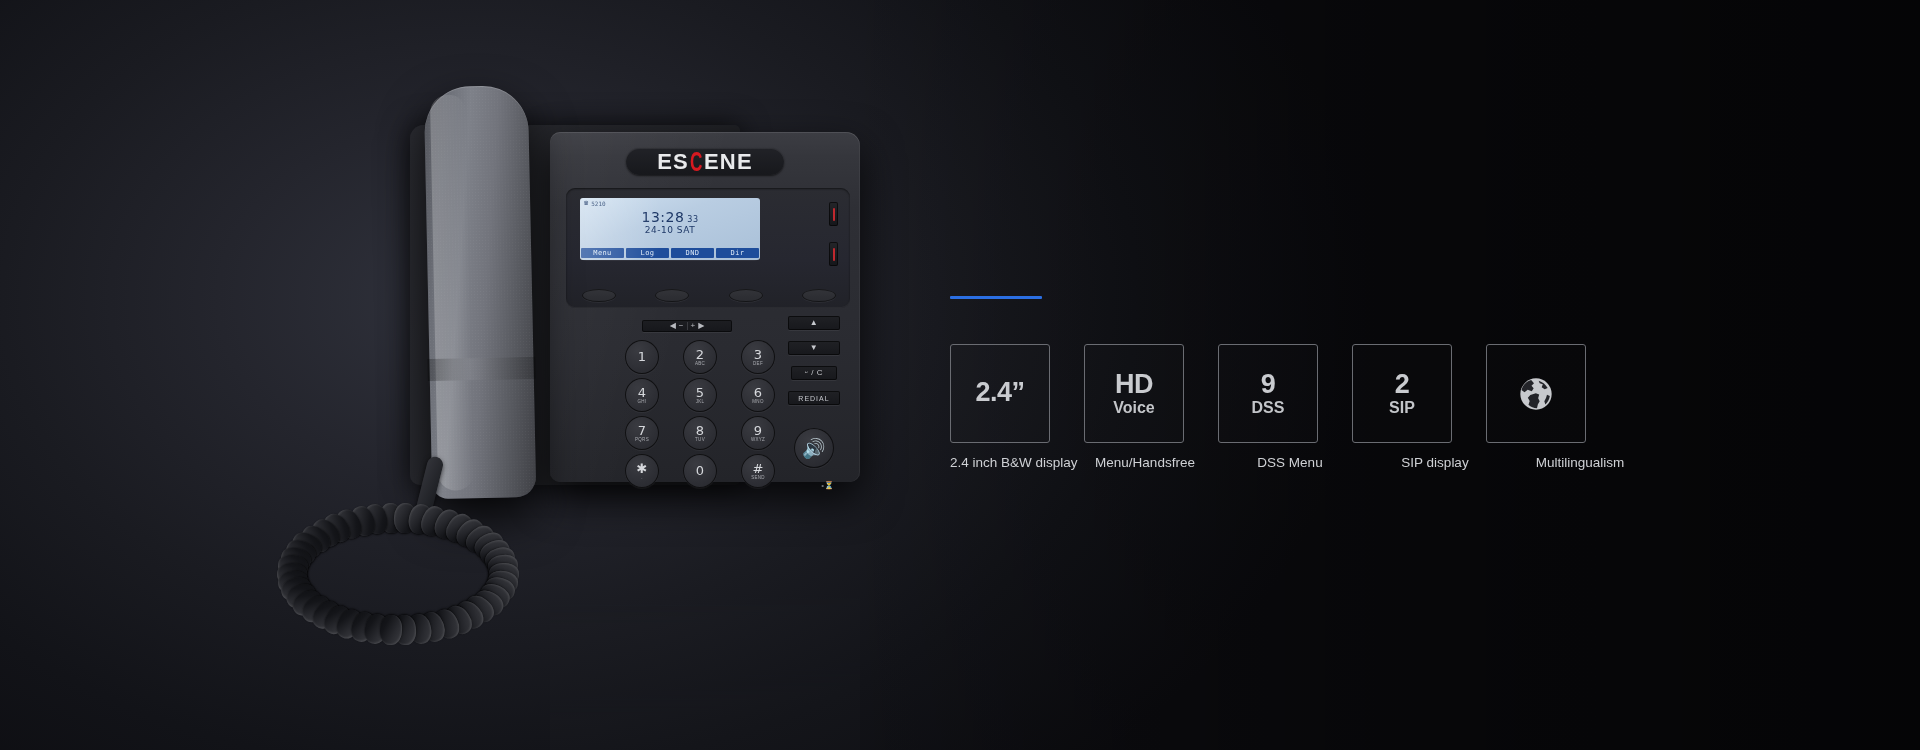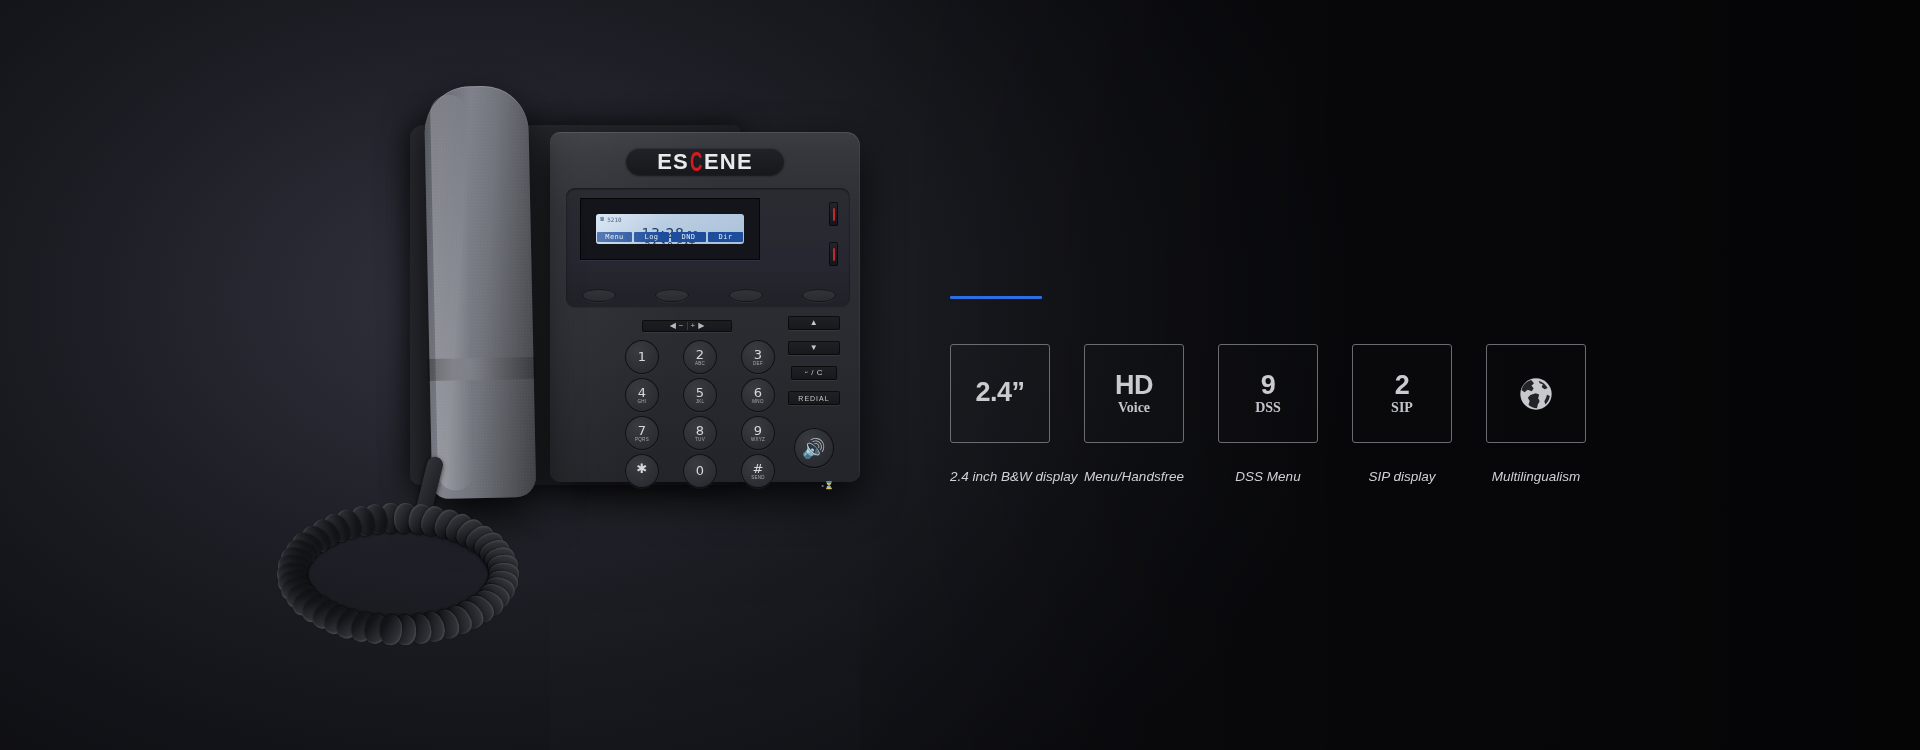--- a/index.html
+++ b/index.html
@@ -91,21 +91,21 @@
   .screen-bezel{
     position:absolute; left:16px; top:56px; right:10px; height:120px;
     background:linear-gradient(180deg,#2b2c32,#262730 60%,#212228);
     border-radius:9px;
     box-shadow: inset 0 1px 2px rgba(0,0,0,.55), inset 0 -1px 0 rgba(255,255,255,.05);
   }
 
   
   .lcd-frame{
     position:absolute; left:14px; top:10px; width:180px; height:62px;
-    background:#14151a; border-radius:1px; padding:16px;
+    background:#14151a; border-radius:6px; padding:0;
     box-shadow: inset 0 0 0 1px rgba(0,0,0,.7), 0 1px 0 rgba(255,255,255,.06);
   }
   .lcd{
     width:100%; height:100%; border-radius:3px;
     background: linear-gradient(160deg,#cfe0f0 0%,#b9cde2 40%,#a9c0d8 100%);
     position:relative; overflow:hidden;
     font-family:"DejaVu Sans Mono", monospace;
   }
   .lcd::after{
     content:"";position:absolute;left:-20%;top:-60%;width:90%;height:160%;
@@ -304,27 +304,27 @@
     background:rgba(255,255,255,.012);
     display:flex; flex-direction:column;
     align-items:center; justify-content:center;
     gap:2px;
   }
   .fc-primary{
     font-size:27px; font-weight:bold; color:#c9cbcf; line-height:1;
     letter-spacing:-.5px;
   }
   .fc-secondary{
-    font-size:14px; font-weight:bold; color:#c3c5c9; line-height:1;font-family:Liberation Serif, serif;
+    font-size:16px; font-weight:bold; color:#c3c5c9; line-height:1;
   }
   .fc-icon{ color:#c7c9cd; line-height:1; display:flex; align-items:center; justify-content:center; }
 
   .feature-captions{
-    margin-top:26px;
-    display:flex; gap:34px;font-style:italic;
+    margin-top:12px;
+    display:flex; gap:45px;
   }
   .feature-caption{
     width:100px; text-align:center;
     font-size:13.5px; color:#cfd1d5; line-height:1.2;
     white-space:nowrap;
   }
 </style>
 </head>
 <body>
 

